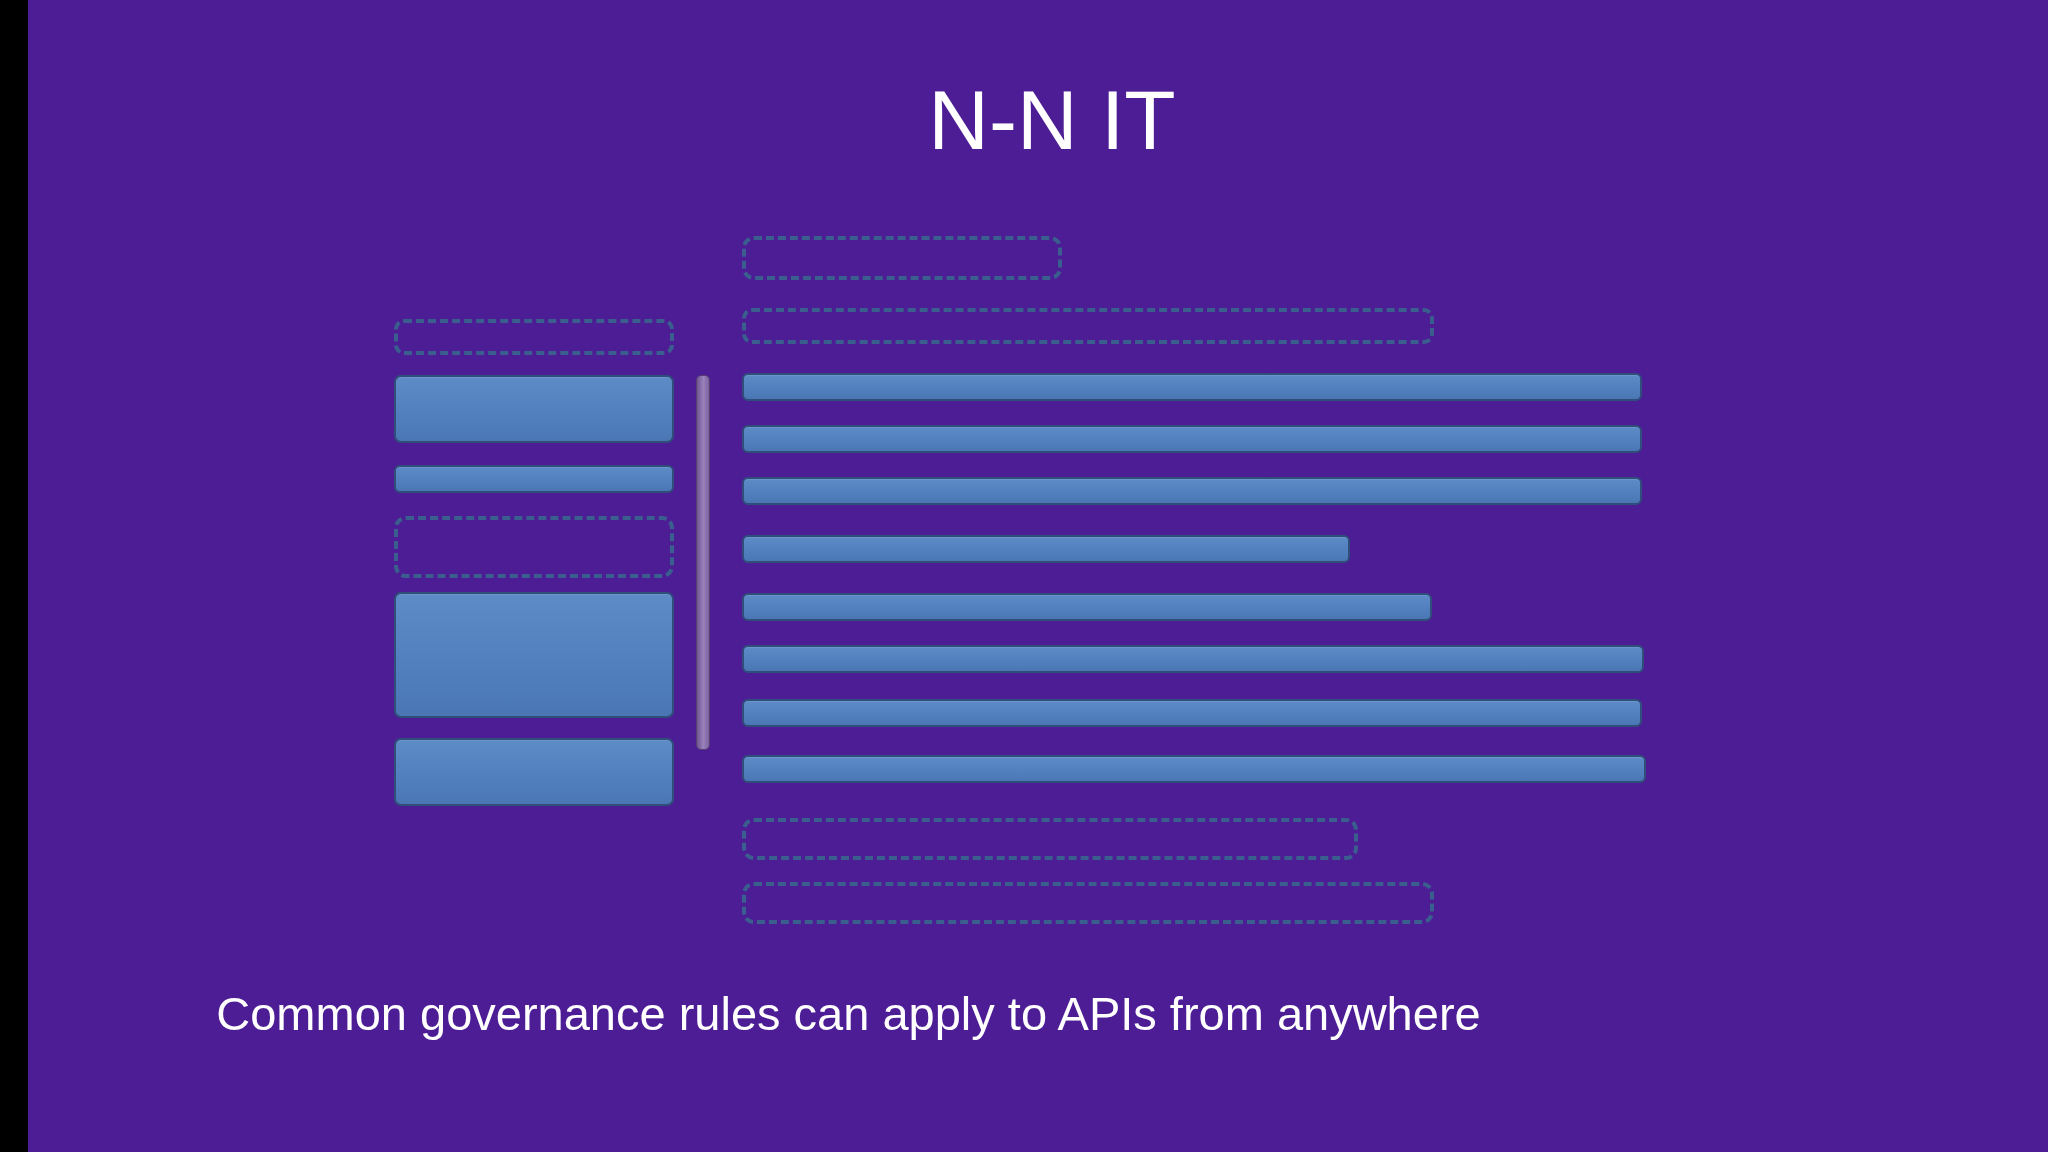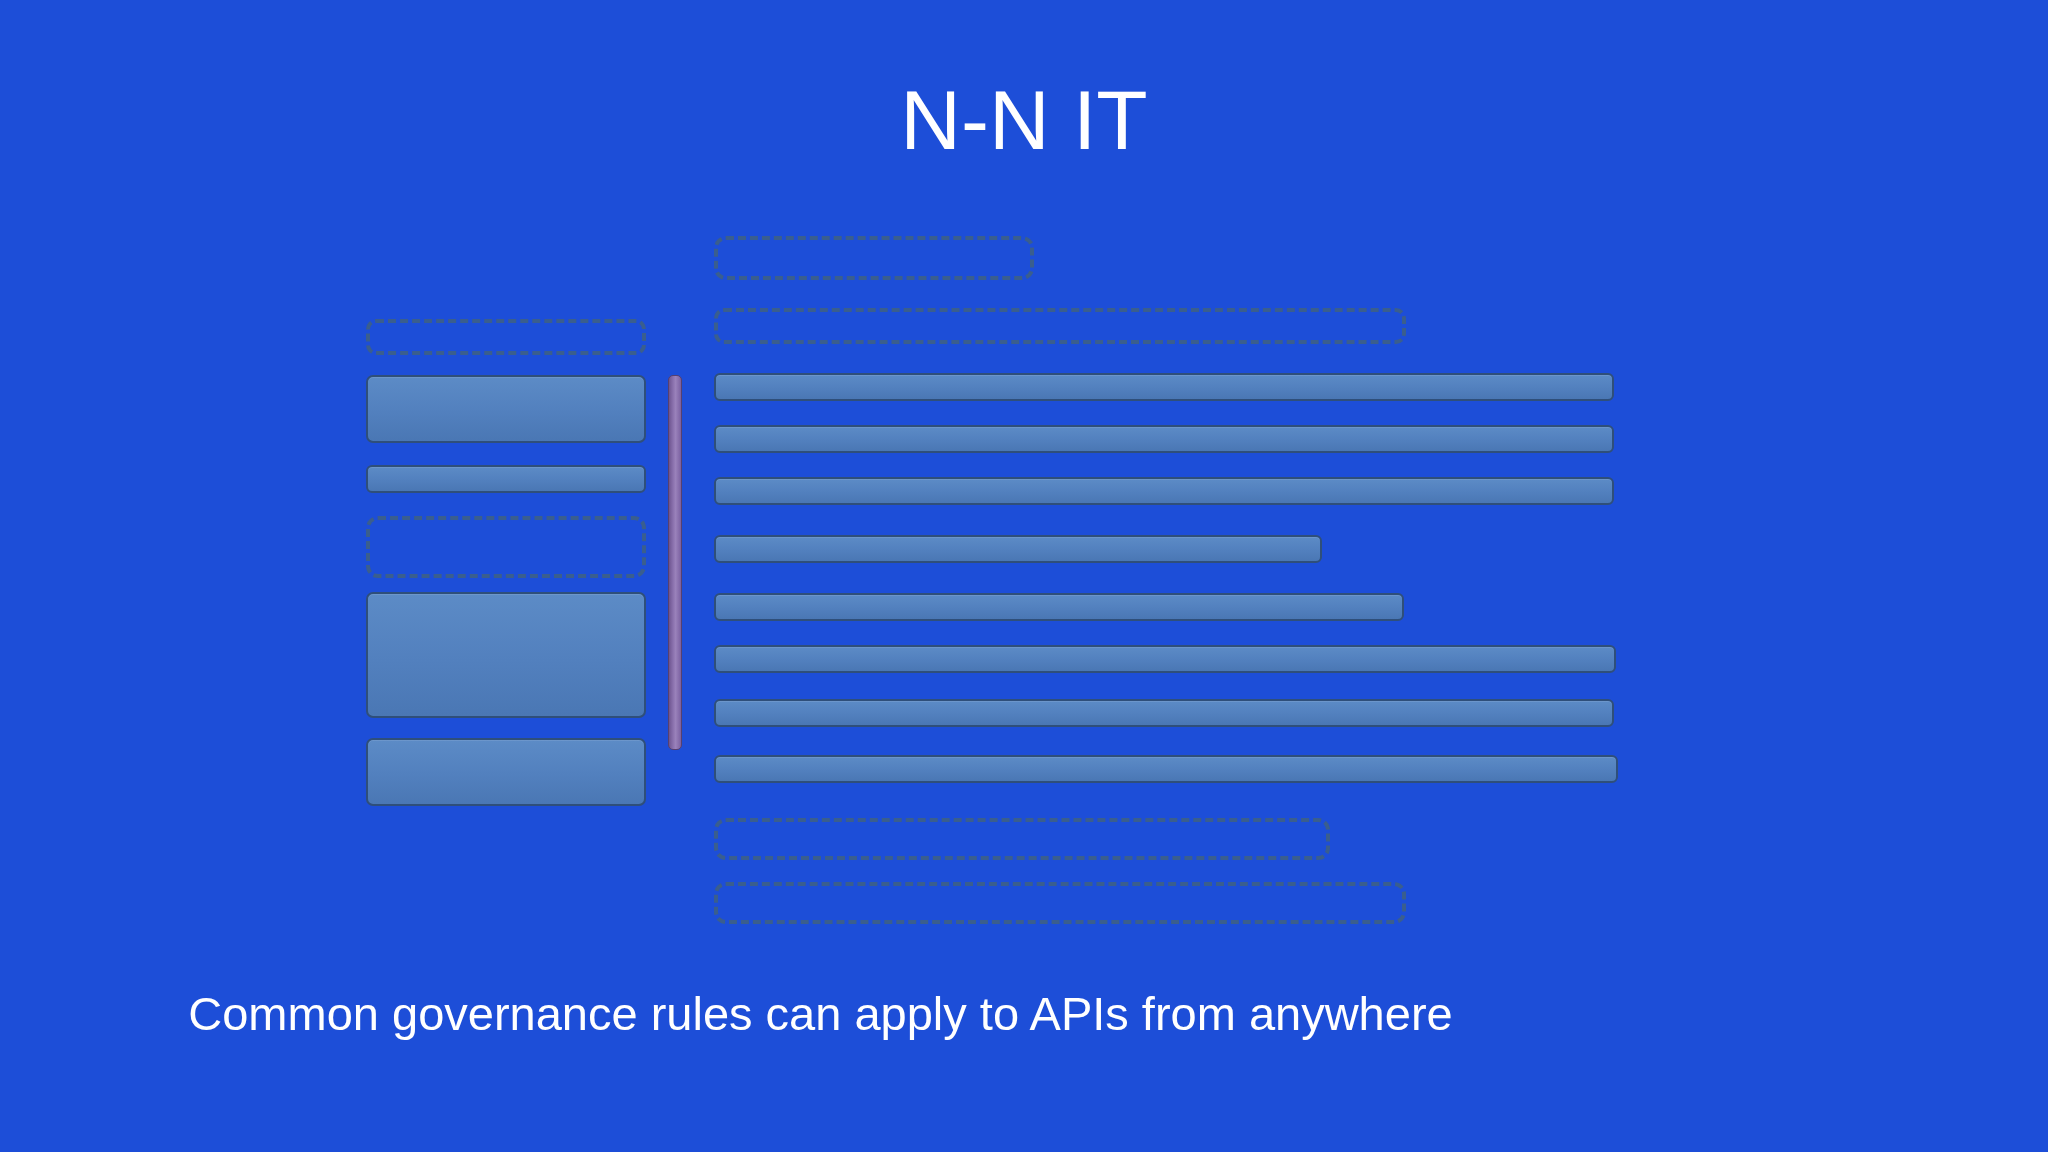--- a/index.html
+++ b/index.html
@@ -11,21 +11,22 @@
     width: 2048px;
     height: 1152px;
     overflow: hidden;
     font-family: "Liberation Sans", sans-serif;
     position: relative;
   }
 
   .slide {
     position: absolute;
     inset: 0;
-    background: #1d4ed8;
+    background: #4c1d95;
+    margin-left: 28px;
   }
 
   
   .slide-title {
     position: absolute;
     left: 0;
     top: 78px;
     width: 2048px;
     text-align: center;
     color: #ffffff;

